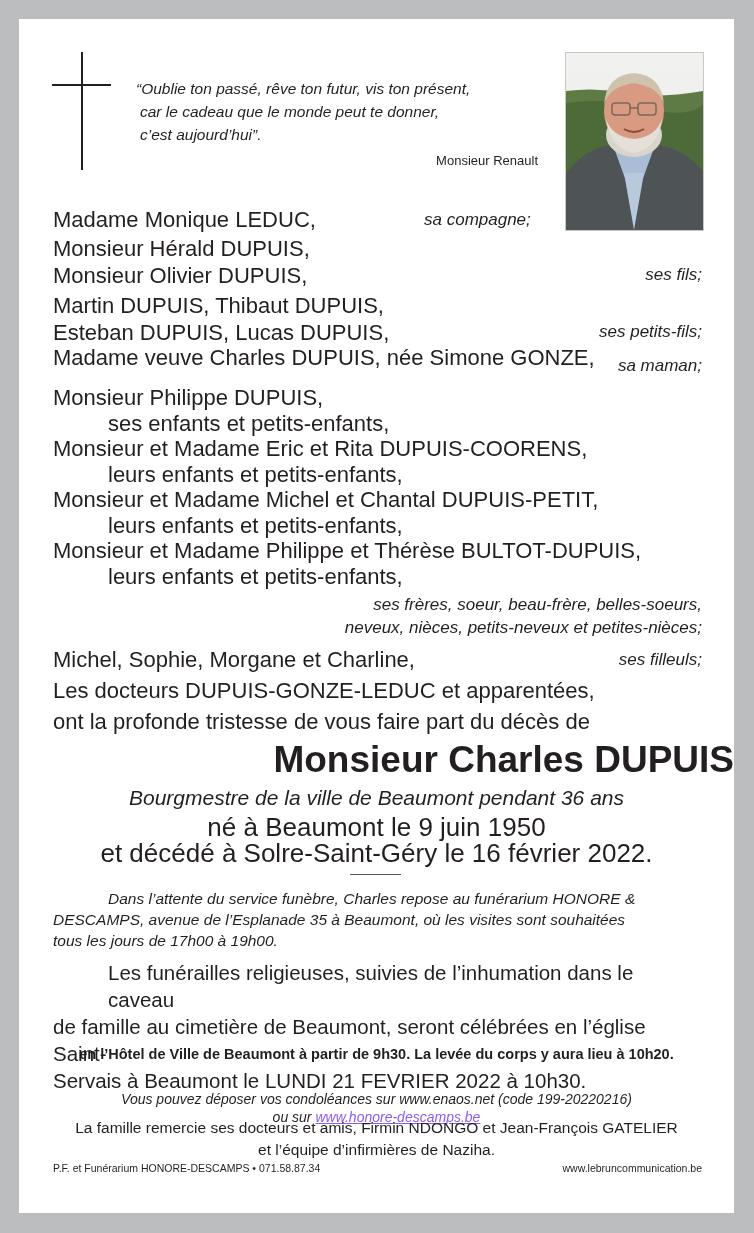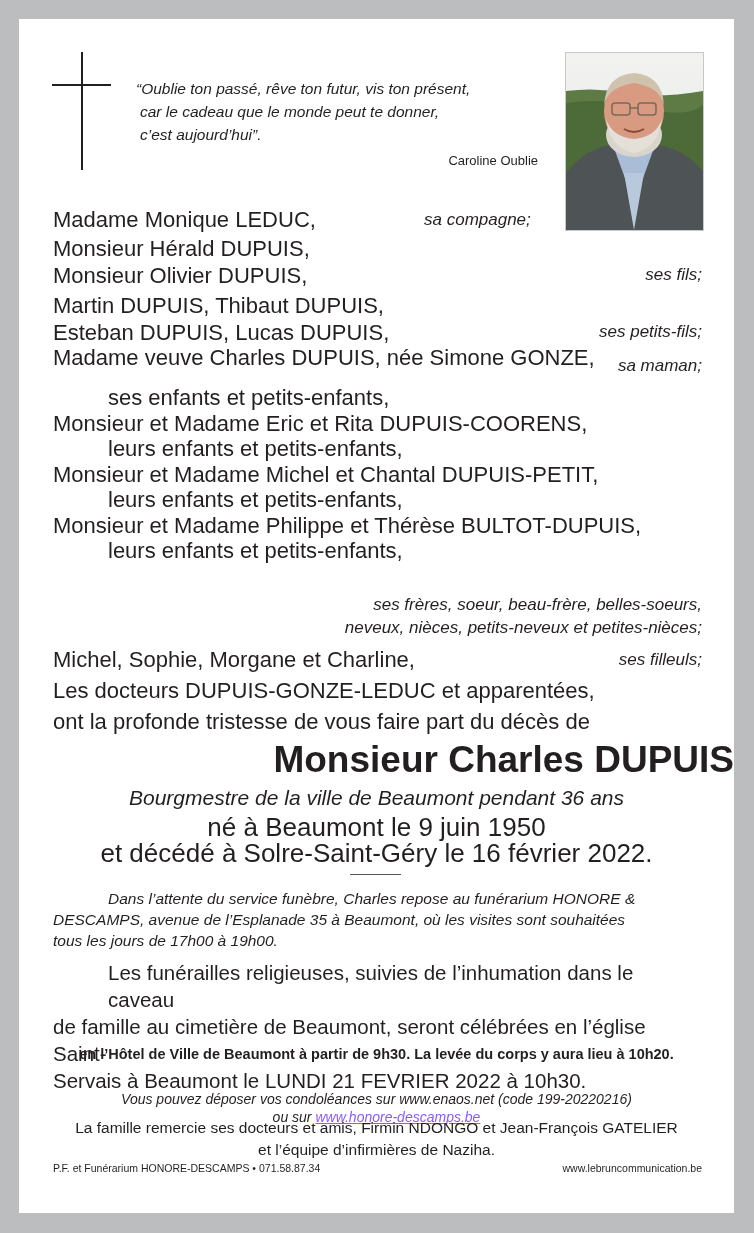--- a/index.html
+++ b/index.html
@@ -50,21 +50,21 @@
   <div>
     <div class="cross-v"></div>
     <div class="cross-h"></div>
   </div>
 
   <div class="quote">
     <div class="l1">“Oublie ton passé, rêve ton futur, vis ton présent,</div>
     <div class="l2">car le cadeau que le monde peut te donner,</div>
     <div class="l3">c’est aujourd’hui”.</div>
   </div>
-  <div class="author">Caroline Oublie</div>
+  <div class="author">Monsieur Renault</div>
 
   <div class="photo">
     <svg width="137" height="177" viewBox="0 0 137 177">
       <defs>
         <linearGradient id="sky" x1="0" y1="0" x2="0" y2="1">
           <stop offset="0" stop-color="#f2f3f1"></stop>
           <stop offset="1" stop-color="#e4e7e2"></stop>
         </linearGradient>
       </defs>
       <rect x="0" y="0" width="137" height="177" fill="url(#sky)"></rect>
@@ -104,20 +104,21 @@
   <div class="fam" style="top:274px;">
     <div>Martin DUPUIS, Thibaut DUPUIS,</div>
     <div>Esteban DUPUIS, Lucas DUPUIS,</div>
   </div>
   <div class="role r" style="top:303px;">ses petits-fils;</div>
 
   <div class="fam" style="top:326px;">Madame veuve Charles DUPUIS, née Simone GONZE,</div>
   <div class="role r" style="top:337px;">sa maman;</div>
 
   <div class="fam" style="top:366px; line-height:25.5px;">
+    <div>Monsieur Philippe DUPUIS,</div>
     <div class="ind">ses enfants et petits-enfants,</div>
     <div>Monsieur et Madame Eric et Rita DUPUIS-COORENS,</div>
     <div class="ind">leurs enfants et petits-enfants,</div>
     <div>Monsieur et Madame Michel et Chantal DUPUIS-PETIT,</div>
     <div class="ind">leurs enfants et petits-enfants,</div>
     <div>Monsieur et Madame Philippe et Thérèse BULTOT-DUPUIS,</div>
     <div class="ind">leurs enfants et petits-enfants,</div>
   </div>
   <div class="role r" style="top:574px; line-height:23px;">
     <div>ses frères, soeur, beau-frère, belles-soeurs,</div>

